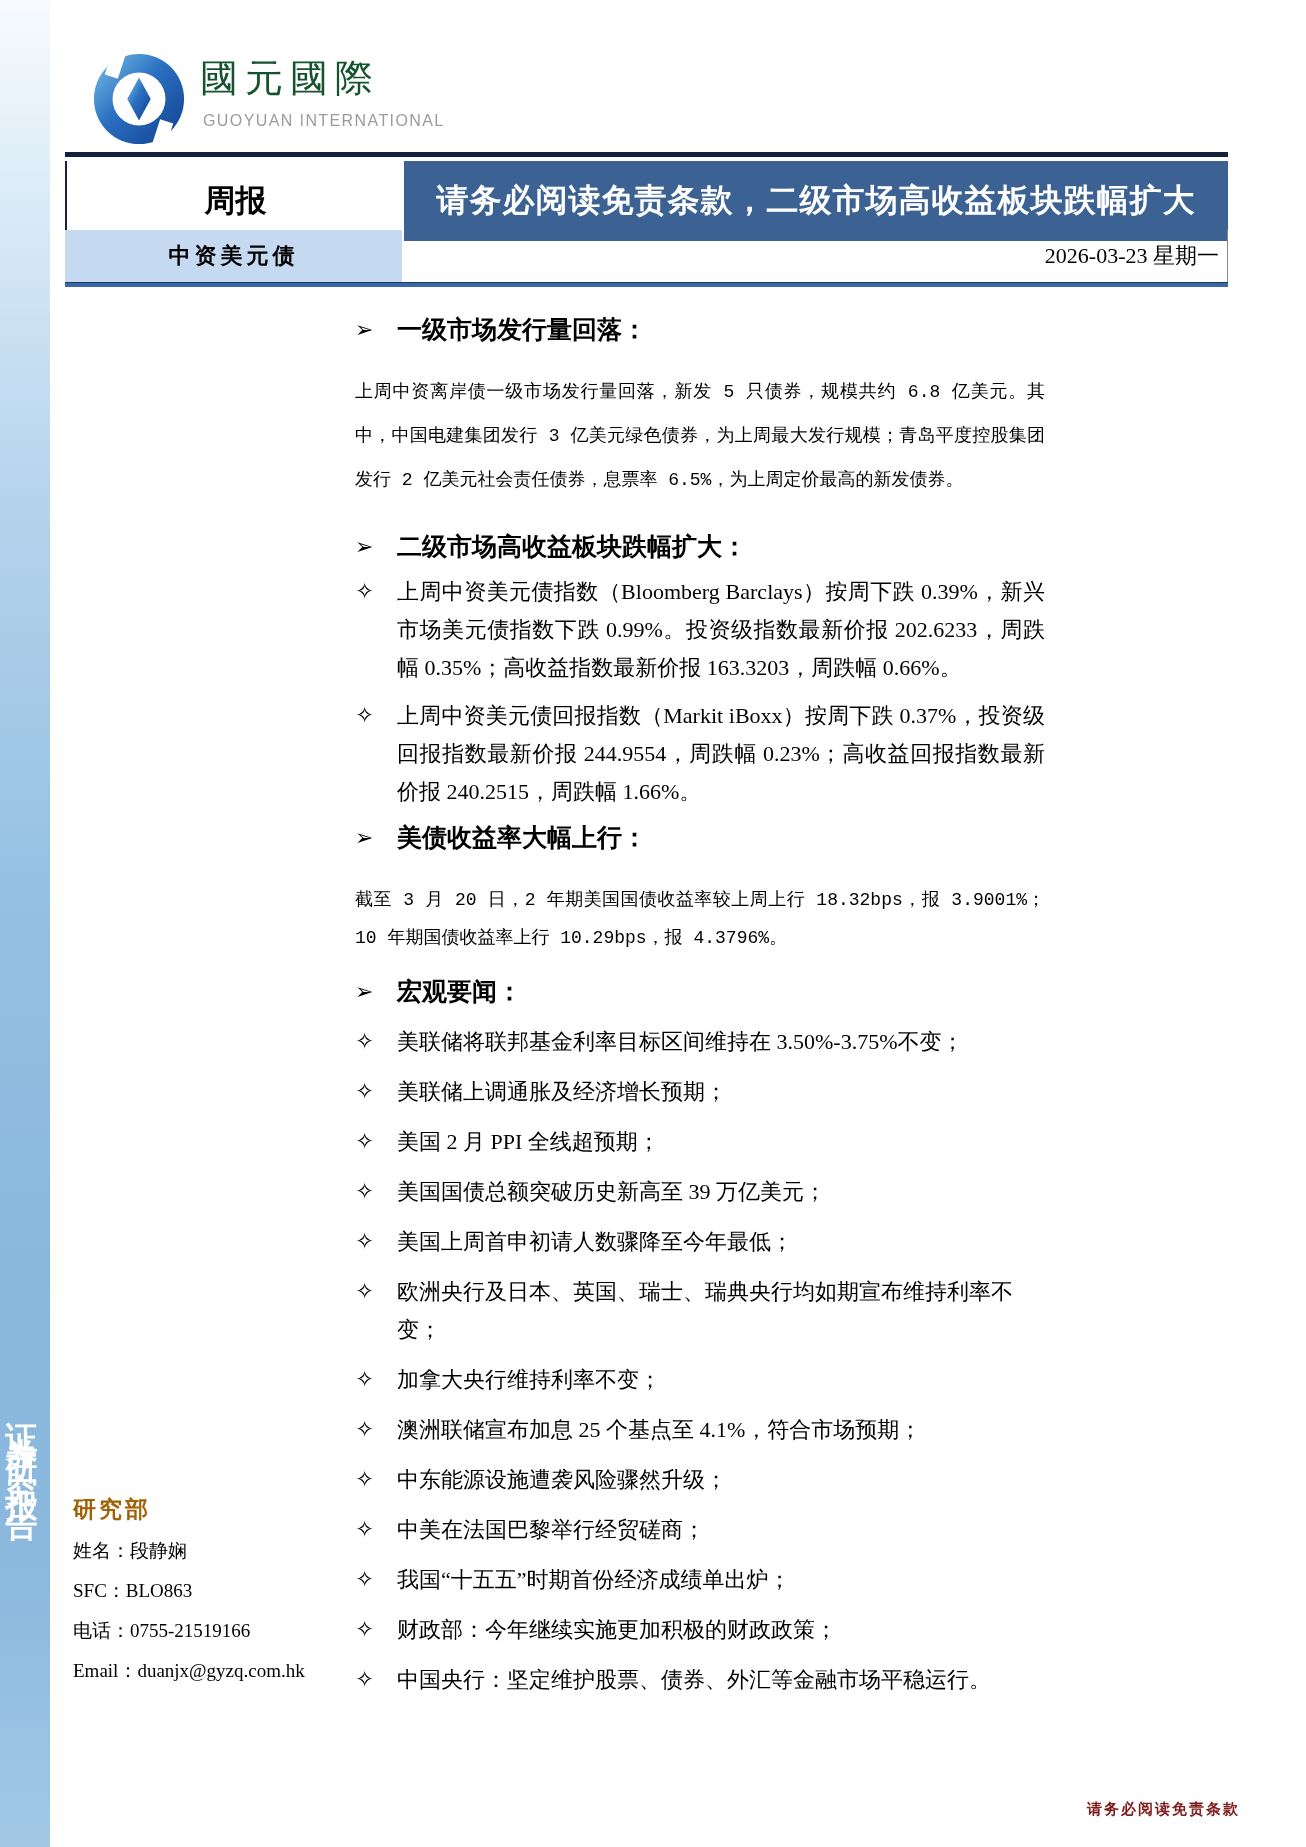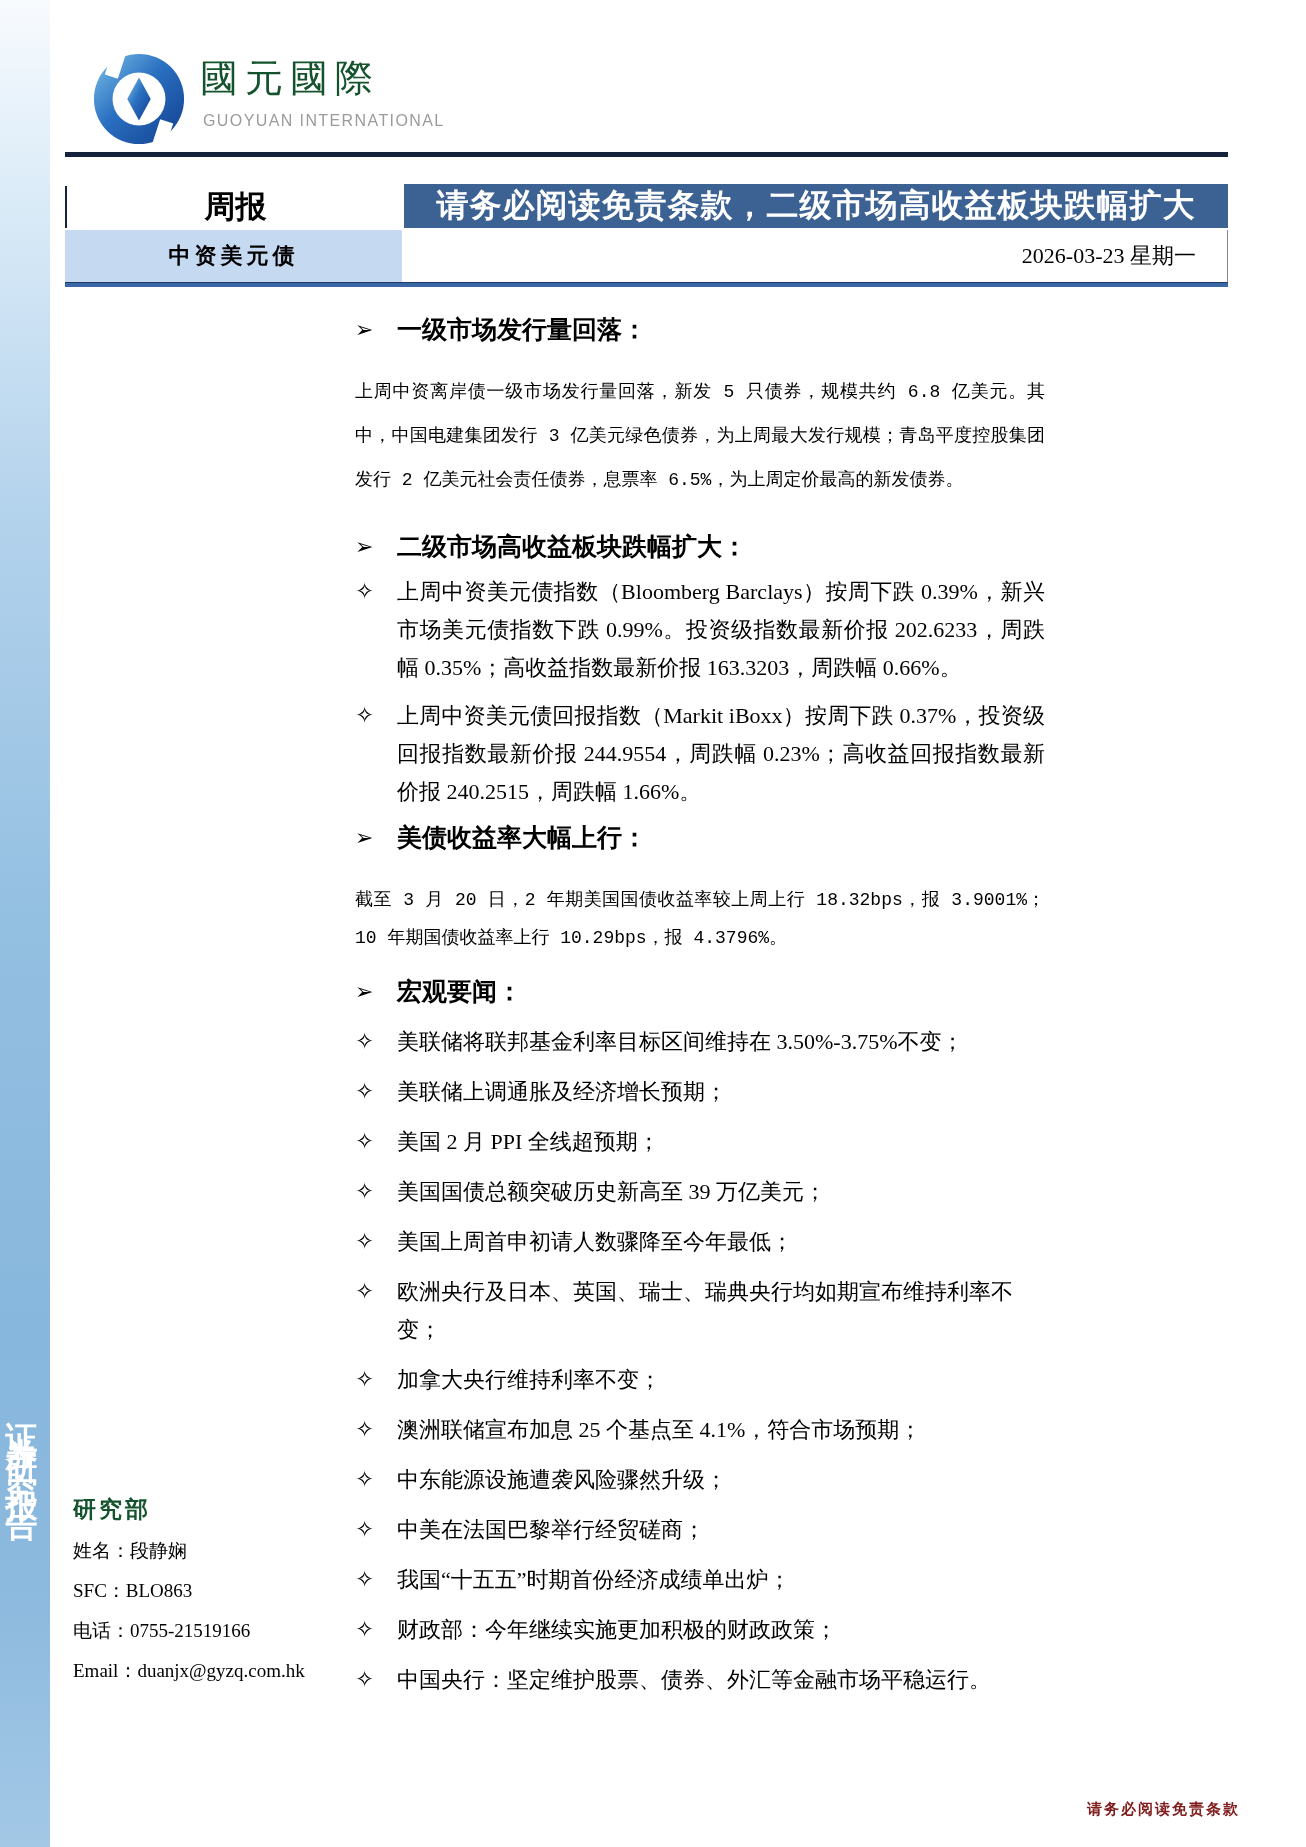--- a/index.html
+++ b/index.html
@@ -23,37 +23,37 @@
   .logo-cn{
     position:absolute;left:200px;top:48px;font-size:38px;color:#14532d;
     letter-spacing:7px;font-weight:500;line-height:60px;white-space:nowrap;
   }
   .logo-en{
     position:absolute;left:203px;top:112px;font-size:16px;color:#9b9b9b;
     font-family:"Liberation Sans","DejaVu Sans",sans-serif;letter-spacing:1.4px;white-space:nowrap;
   }
   
   .top-rule{position:absolute;left:65px;top:152px;width:1163px;height:5px;background:#16213c;}
-  .header-row1{position:absolute;left:65px;top:161px;width:1163px;height:67px;display:flex;align-items:flex-end;}
+  .header-row1{position:absolute;left:65px;top:161px;width:1163px;height:80px;display:flex;}
   .cell-report{
     width:337px;display:flex;align-items:center;justify-content:center;
     font-size:31px;font-weight:bold;border-left:2px solid #16213c;
   }
   .cell-title{
     flex:1;background:#3c6293;color:#ffffff;display:flex;align-items:center;justify-content:center;
     font-size:32px;font-weight:bold;letter-spacing:1px;white-space:nowrap;
   }
   .header-row2{position:absolute;left:65px;top:230px;width:1163px;height:52px;display:flex;}
   .cell-category{
     width:337px;background:#c5d9f1;display:flex;align-items:center;justify-content:center;
     font-size:22px;font-weight:bold;letter-spacing:4px;
   }
   .cell-date{
     flex:1;display:flex;align-items:center;justify-content:flex-end;
-    padding-right:31px;font-size:22px;border-right:1px solid #8a8a8a;
+    padding-right:8px;font-size:22px;border-right:1px solid #8a8a8a;
   }
   .blue-rule{
     position:absolute;left:65px;top:282px;width:1163px;height:4px;
     background:#3a67a5;border-top:1px solid #1f3864;
   }
   
   .content{position:absolute;left:355px;top:0;width:690px;}
   .sec-heading{display:flex;margin:0;font-size:25px;font-weight:bold;line-height:34px;}
   .sec-heading .marker{flex:0 0 42px;font-size:22px;font-weight:normal;}
   .para{margin:0;font-size:18px;line-height:44px;text-align:justify;font-family:Liberation Mono, monospace;}
@@ -68,21 +68,21 @@
   .mt-p1{margin-top:23px;}
   .mt-h2{margin-top:28px;}
   .mt-b1{margin-top:9px;}
   .mt-b2{margin-top:10px;}
   .mt-h3{margin-top:10px;}
   .mt-p3{margin-top:26px;}
   .mt-h4{margin-top:18px;}
   .mt-macro{margin-top:14px;}
   
   .contact{position:absolute;left:73px;top:1494px;width:270px;}
-  .contact .dept{color:#14532d;font-weight:bold;font-size:23px;margin:0 0 13px 0;letter-spacing:3px;}
+  .contact .dept{color:#a16207;font-weight:bold;font-size:23px;margin:0 0 13px 0;letter-spacing:3px;}
   .contact .row{font-size:19px;margin:0 0 14px 0;white-space:nowrap;}
   
   .footer{
     position:absolute;right:66px;top:1800px;font-size:15px;color:#7f1d1d;
     font-weight:bold;letter-spacing:2px;white-space:nowrap;
   }
 </style>
 </head>
 <body>
 

